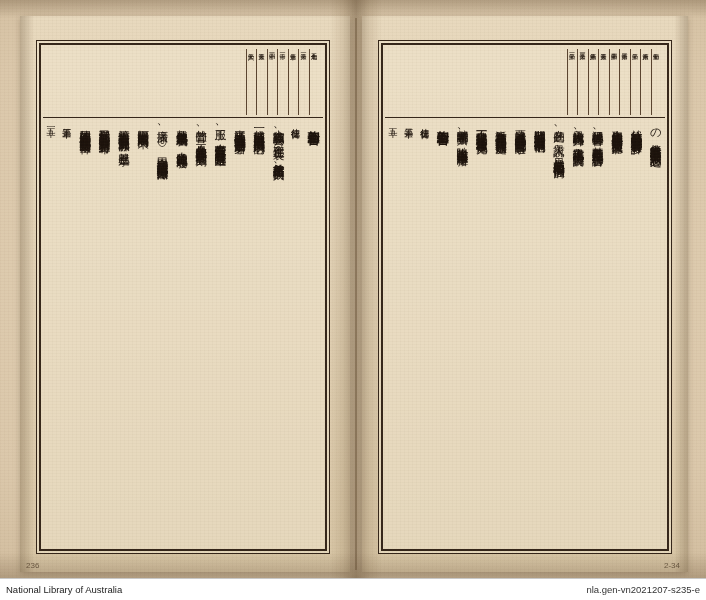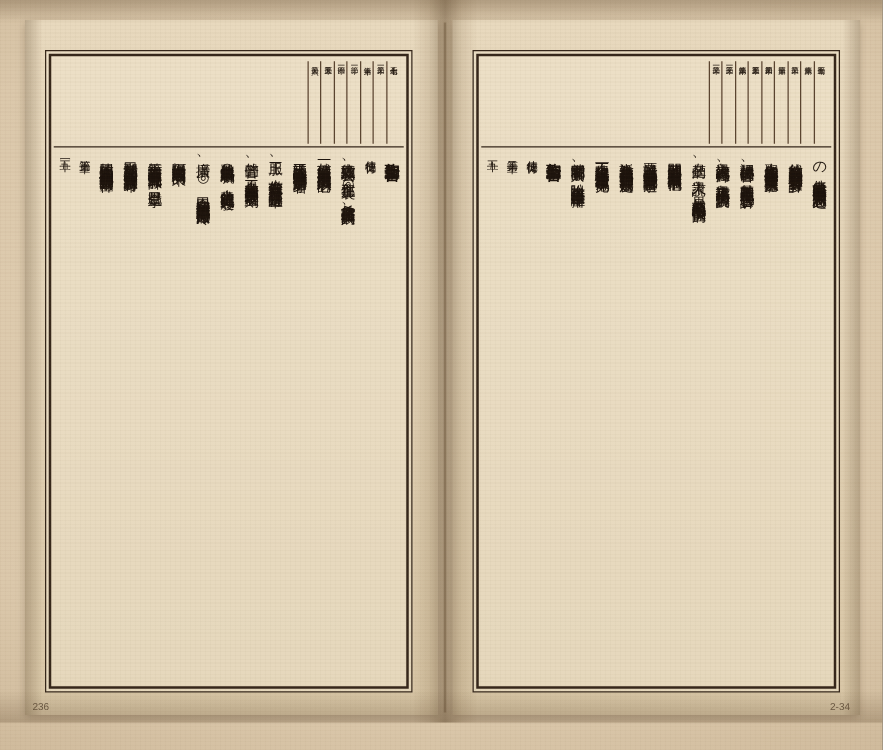--- a/index.html
+++ b/index.html
@@ -284,13 +284,17 @@
 
   <div class="pencil" style="left:26px; bottom:30px;">236</div>
   <div class="pencil" style="left:664px; bottom:30px;">2-34</div>
 
   <div class="edge-shade-l"></div>
   <div class="edge-shade-r"></div>
   <div class="top-shade"></div>
   <div class="bottom-shade"></div>
   <div class="scan-grain"></div>
 
+  <div class="footer">
+    <span>National Library of Australia</span>
+    <span class="right">nla.gen-vn2021207-s235-e</span>
+  </div>
 </div>
 
 </body></html>

